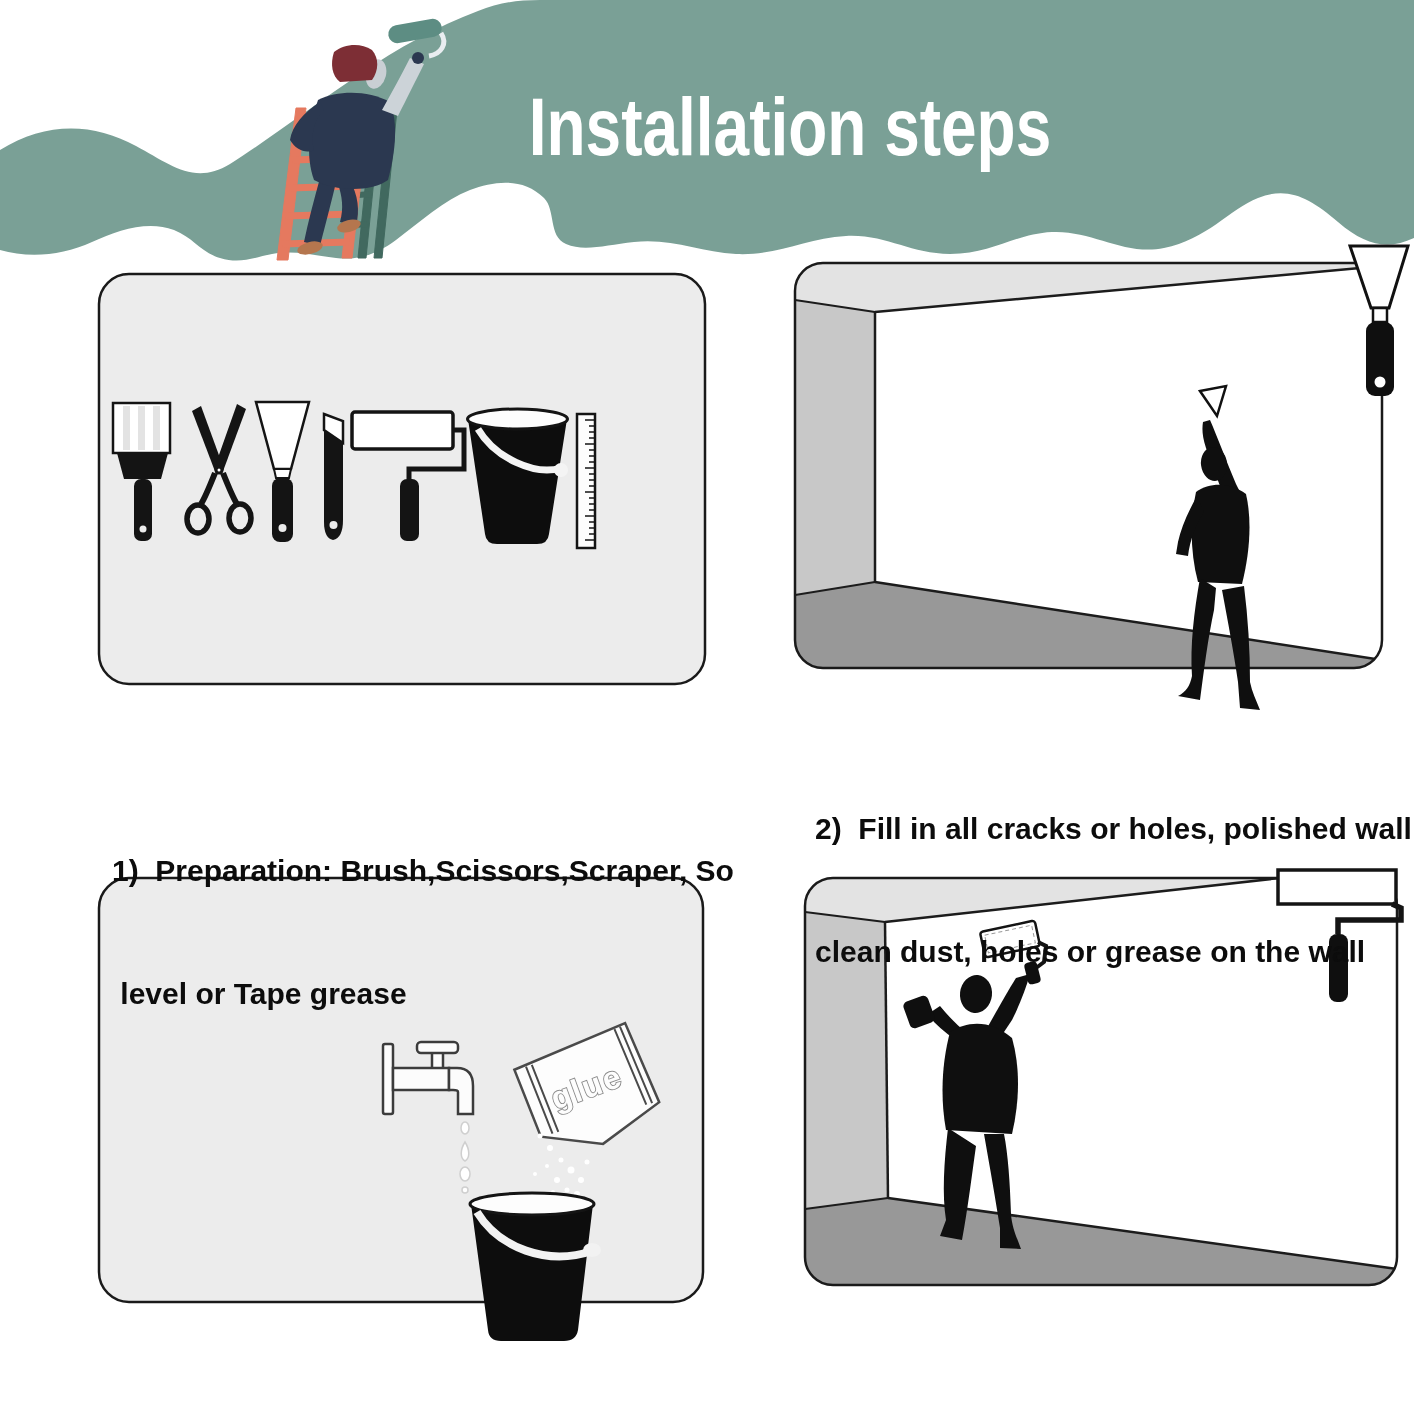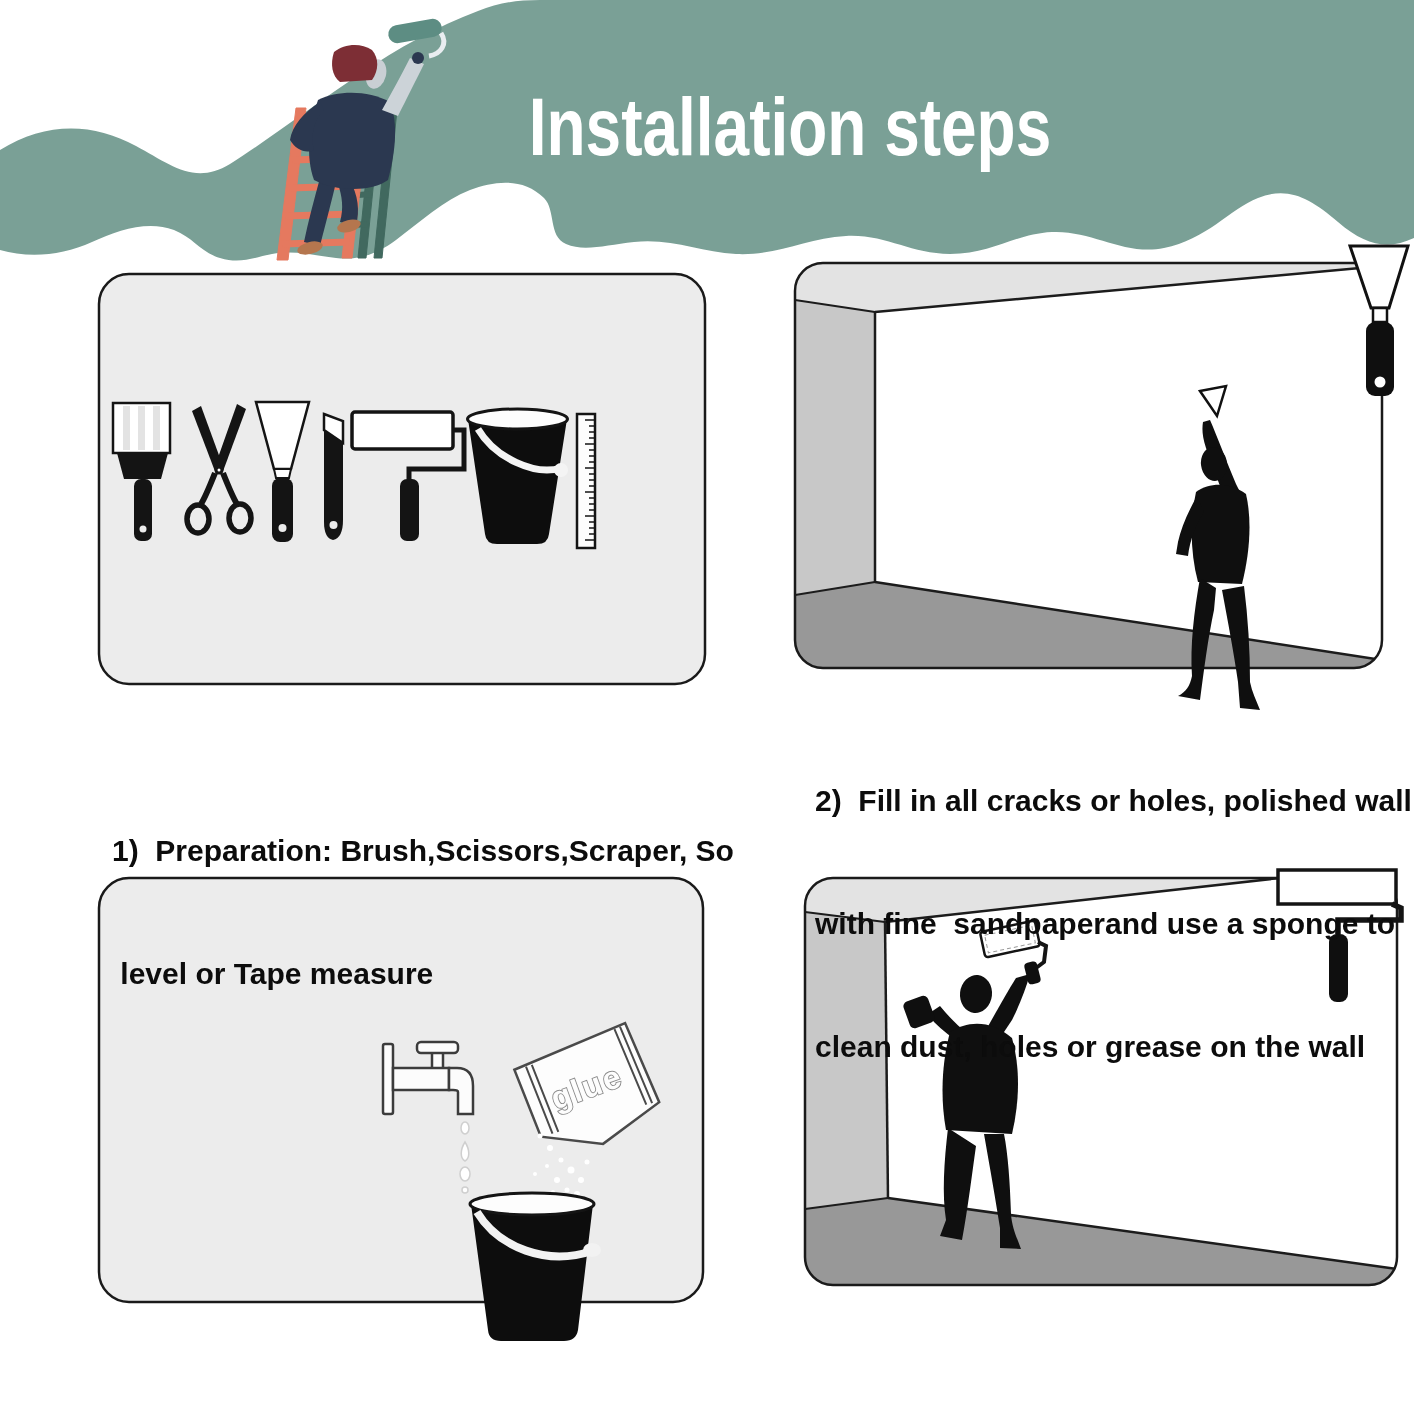--- a/index.html
+++ b/index.html
@@ -15,22 +15,22 @@
   #p4{left:800px;top:862px;}
   .title{
     position:absolute;left:410px;top:80px;width:760px;text-align:center;
     font-size:82px;font-weight:bold;color:#ffffff;letter-spacing:0px;
     transform:scaleX(0.78);transform-origin:50% 50%;white-space:pre;
   }
   .caption{
     position:absolute;font-size:30px;line-height:41px;font-weight:bold;color:#0c0c0c;
     white-space:pre;
   }
-  #c1{left:112px;top:748px;}
-  #c2{left:815px;top:698px;}
+  #c1{left:112px;top:768px;}
+  #c2{left:815px;top:726px;}
   #c3{left:120px;top:1344px;}
   #c4{left:818px;top:1344px;}
 </style>
 </head>
 <body>
 
 <svg id="hdr" width="1414" height="300" viewBox="0 0 1414 300">
   <path fill="#7aa096" d="
     M 0,150
     C 45,122 92,122 136,146
@@ -261,25 +261,24 @@
   <rect x="5" y="16" width="592" height="407" rx="28" fill="none" stroke="#1a1a1a" stroke-width="2.5"></rect>
   <g>
     <rect x="478" y="8" width="118" height="34" fill="#ffffff" stroke="#141414" stroke-width="3.5"></rect>
     <path d="M 592,42 L 601,46 L 601,58 L 538,58 L 538,72" fill="none" stroke="#141414" stroke-width="5.5"></path>
     <rect x="529" y="72" width="19" height="68" rx="8" fill="#0f0f0f"></rect>
   </g>
 </svg>
 
 <div class="caption" id="c1">
   <div>1)  Preparation: Brush,Scissors,Scraper, So</div>
-  <div> level or Tape measure</div>
+  <div> level or Tape grease</div>
 </div>
 <div class="caption" id="c2">
   <div>2)  Fill in all cracks or holes, polished wall</div>
-  <div>with fine  sandpaperand use a sponge to</div>
   <div>clean dust, holes or grease on the wall</div>
 </div>
 <div class="caption" id="c3">
   
   
 </div>
 <div class="caption" id="c4">
   
   
 </div>

